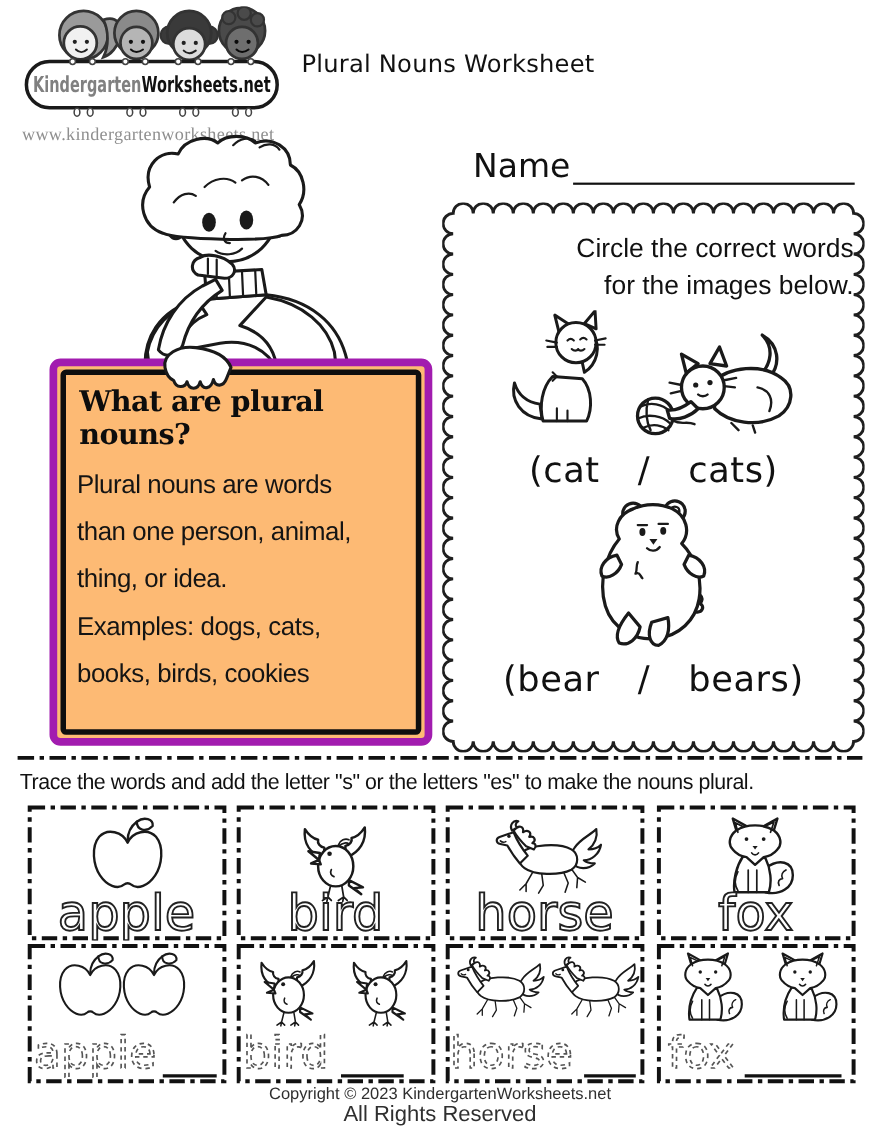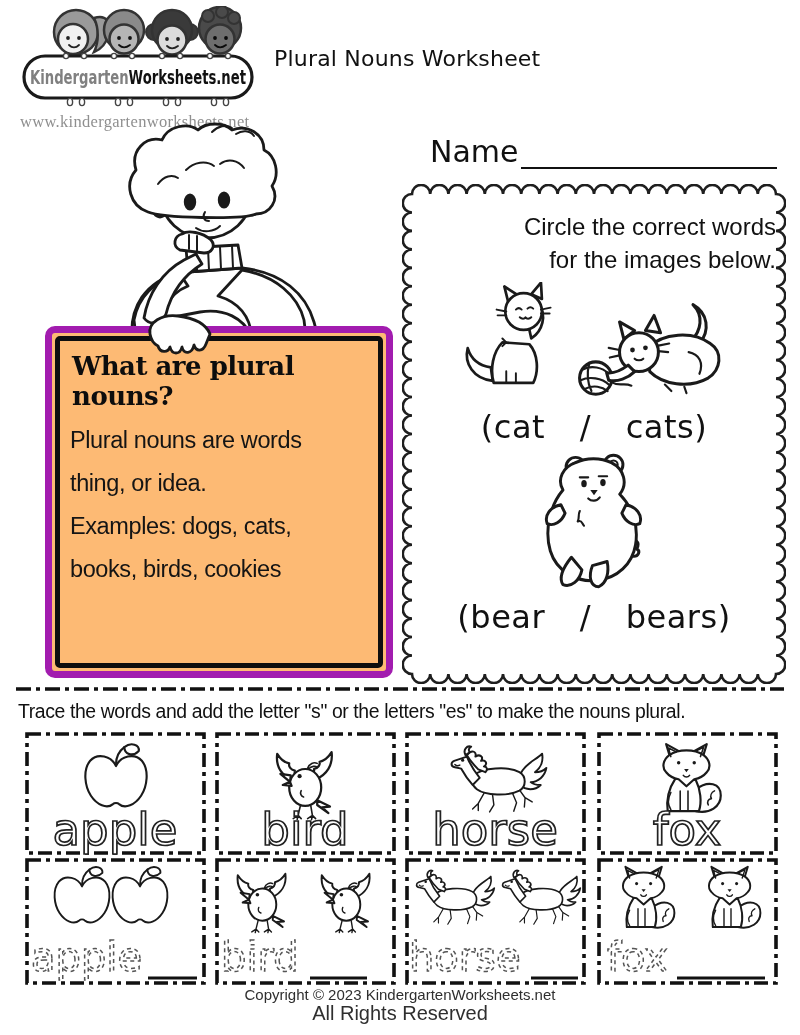--- a/index.html
+++ b/index.html
@@ -11,21 +11,21 @@
   
   .ln{fill:#fff;stroke:#1a1a1a;stroke-width:2.8;stroke-linecap:round;stroke-linejoin:round}
   .sw2{stroke-width:2}
   .nf{fill:none}
 
   
   .logo-svg{left:18px;top:6px}
   .logo-text{font-family:"DejaVu Sans",sans-serif;font-weight:bold;font-size:20px}
   .site-url{left:20px;top:112px;font-family:Liberation Serif, serif;font-size:16.5px;color:#8f8f8f;letter-spacing:.3px}
   .page-title{left:274px;top:46px;font-size:22px;color:#111;letter-spacing:.2px}
-  .name-row{left:430px;top:134px;display:flex;align-items:center}
+  .name-row{left:430px;top:134px;display:flex;align-items:flex-start}
   .name-label{font-size:30px;color:#111}
   .name-line{display:inline-block;width:256px;border-bottom:2.5px solid #111;height:34px;margin-left:2px}
 
   
   .boy-svg{left:92px;top:122px;z-index:0}
   .hand-svg{left:140px;top:310px;z-index:3}
 
   
   .info-box{left:45px;top:326px;width:348px;height:352px;border:7px solid #a21caf;border-radius:10px;padding:3px;background:#fdba74;z-index:1}
   .info-inner{border:5px solid #0e0e0e;border-radius:5px;width:100%;height:100%;padding:8px 10px}
@@ -237,20 +237,21 @@
     <path class="ln" d="M88 152 C62 158 46 176 42 198 L44 215 L68 215 C66 192 76 172 96 164 Z"></path>
     <path class="ln" d="M52 196 C56 172 70 150 92 138 L104 132 L110 142 C94 152 80 168 74 192 C70 202 58 204 52 196 Z"></path>
     <path class="ln" d="M90 112 C82 114 80 124 88 128 L112 131 C120 131 124 124 119 118 C110 110 96 108 90 112 Z"></path>
     <path class="ln nf sw2" d="M97 113 L97 127 M105 114 L105 129"></path>
   </svg>
 
   <div class="abs info-box">
     <div class="info-inner">
       <div class="info-title">What are plural nouns?</div>
       <div class="info-line">Plural nouns are words</div>
+      <div class="info-line">than one person, animal,</div>
       <div class="info-line">thing, or idea.</div>
       <div class="info-line">Examples: dogs, cats,</div>
       <div class="info-line">books, birds, cookies</div>
     </div>
   </div>
 
   <svg class="abs hand-svg" width="80" height="48" viewBox="0 0 80 48">
     <path class="ln" d="M10 24 C8 12 22 4 38 6 C54 8 66 14 70 24 L66 34 C63 42 56 42 54 35 C52 44 44 45 42 37 C40 45 32 45 30 37 C28 43 20 43 18 36 C14 34 11 30 10 24 Z"></path>
   </svg>
 

